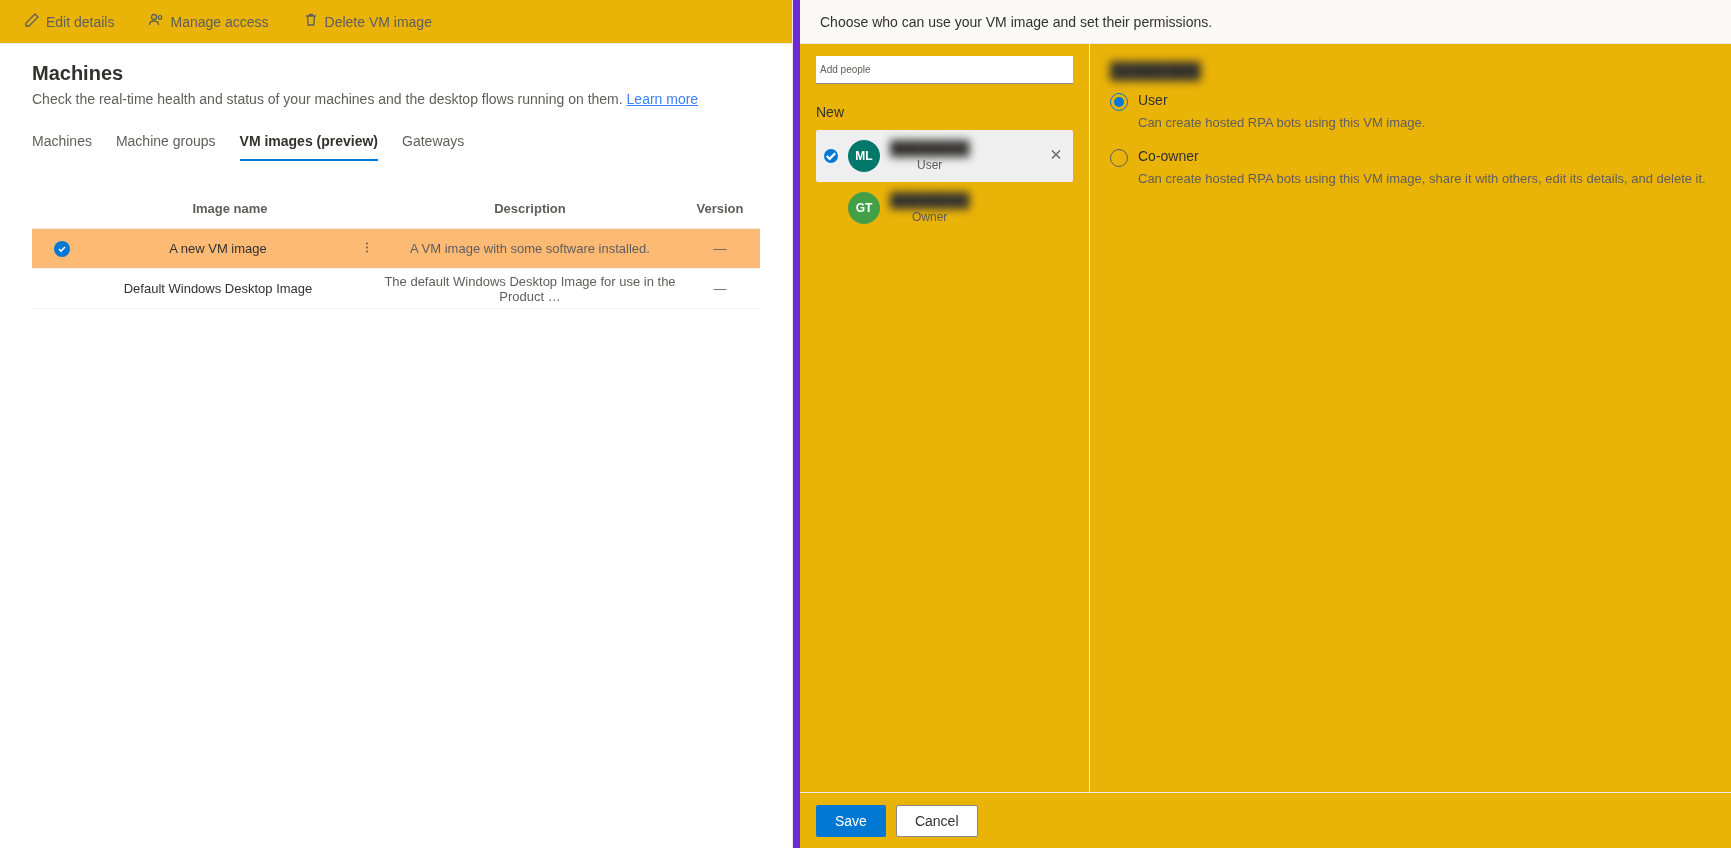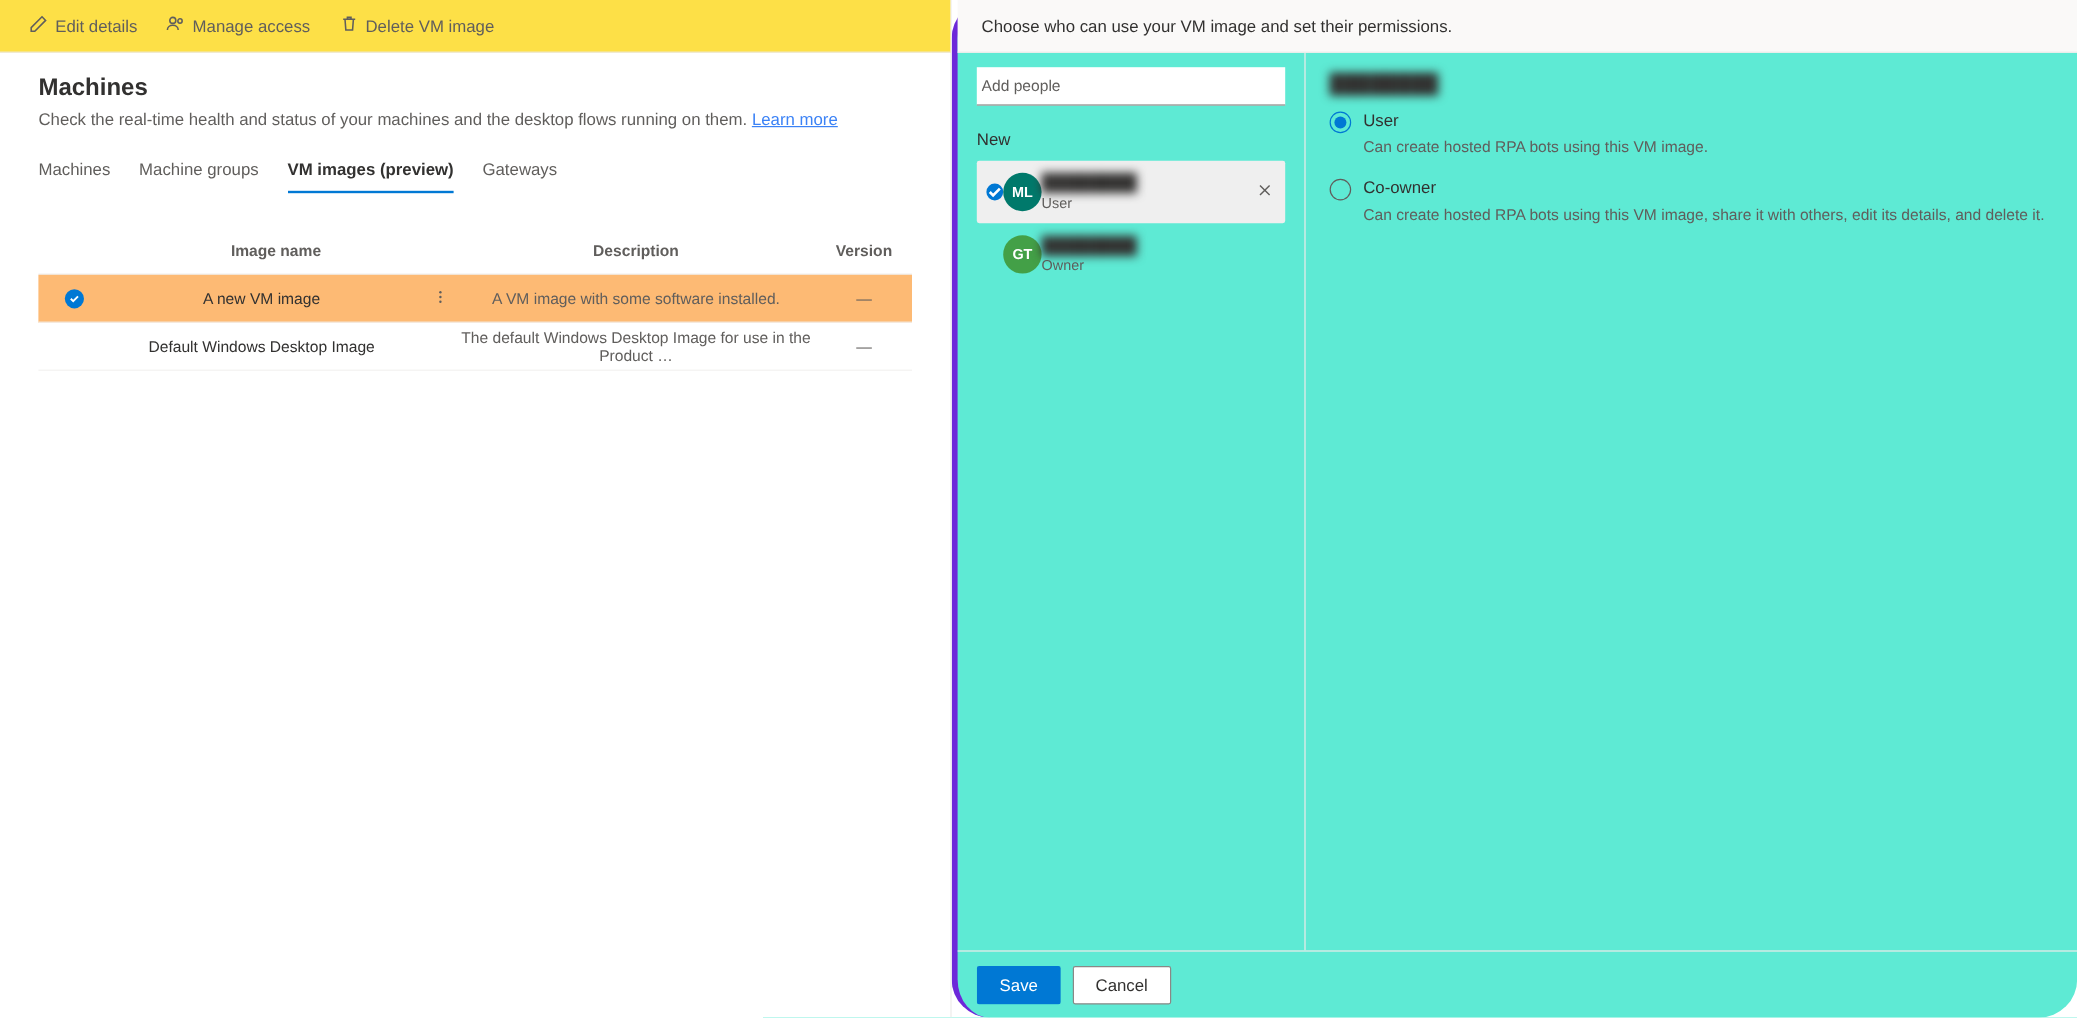--- a/index.html
+++ b/index.html
@@ -18,22 +18,22 @@
   display: flex;
   flex-direction: column;
   border-right: 1px solid #edebe9;
 }
 .cmdbar {
   height: 44px;
   border-bottom: 1px solid #edebe9;
   display: flex;
   align-items: center;
   padding: 0 24px;
-  gap: 24px;
-  background: #fde047;
+  gap: 34px;
+  background: #eab308;
 }
 .cmd {
   display: inline-flex;
   align-items: center;
   gap: 6px;
   color: #605e5c;
   cursor: pointer;
   font-size: 14px;
 }
 .cmd svg { width: 16px; height: 16px; }
@@ -71,23 +71,22 @@
 .check svg { width: 10px; height: 10px; }
 .more-v {
   position: absolute; right: 6px; top: 50%; transform: translateY(-50%);
   color: #605e5c; cursor: pointer;
 }
 
 .panel {
   width: 960px;
   display: flex;
   flex-direction: column;
-  border-left: 5px solid #6d28d9;
-  background: #5eead4;
-  border-radius: 32px;
+  border-left: 7px solid #6d28d9;
+  background: #eab308;
 }
 .panel-top {
   height: 44px;
   display: flex;
   align-items: center;
   padding: 0 20px;
   border-bottom: 1px solid #edebe9;
   background: #faf9f8;
   font-size: 14px;
   color: #323130;
@@ -102,33 +101,35 @@
   padding: 12px 16px 16px;
   border-right: 1px solid #edebe9;
   display: flex;
   flex-direction: column;
 }
 .people-input {
   width: 100%;
   border: none;
   border-bottom: 1px solid #8a8886;
   padding: 8px 4px;
-  font-size: 13px;
+  font-size: 10px;
   outline: none;
   margin-bottom: 20px;
   color: #323130;
 }
 .people-input::placeholder { color: #605e5c; }
 .sec-label { font-size: 14px; color: #323130; margin-bottom: 10px; }
 .person-card {
   display: flex;
   align-items: center;
+  gap: 10px;
   padding: 10px 8px;
   border-radius: 2px;
   position: relative;
+  text-align: center;
 }
 .person-card.sel { background: #efefef; }
 .person-card .pc-check {
   width: 14px; height: 14px; border-radius: 50%;
   background: #0078d4; display: inline-flex;
   align-items: center; justify-content: center; flex-shrink: 0;
 }
 .avatar {
   width: 32px; height: 32px; border-radius: 50%;
   display: inline-flex; align-items: center; justify-content: center;

